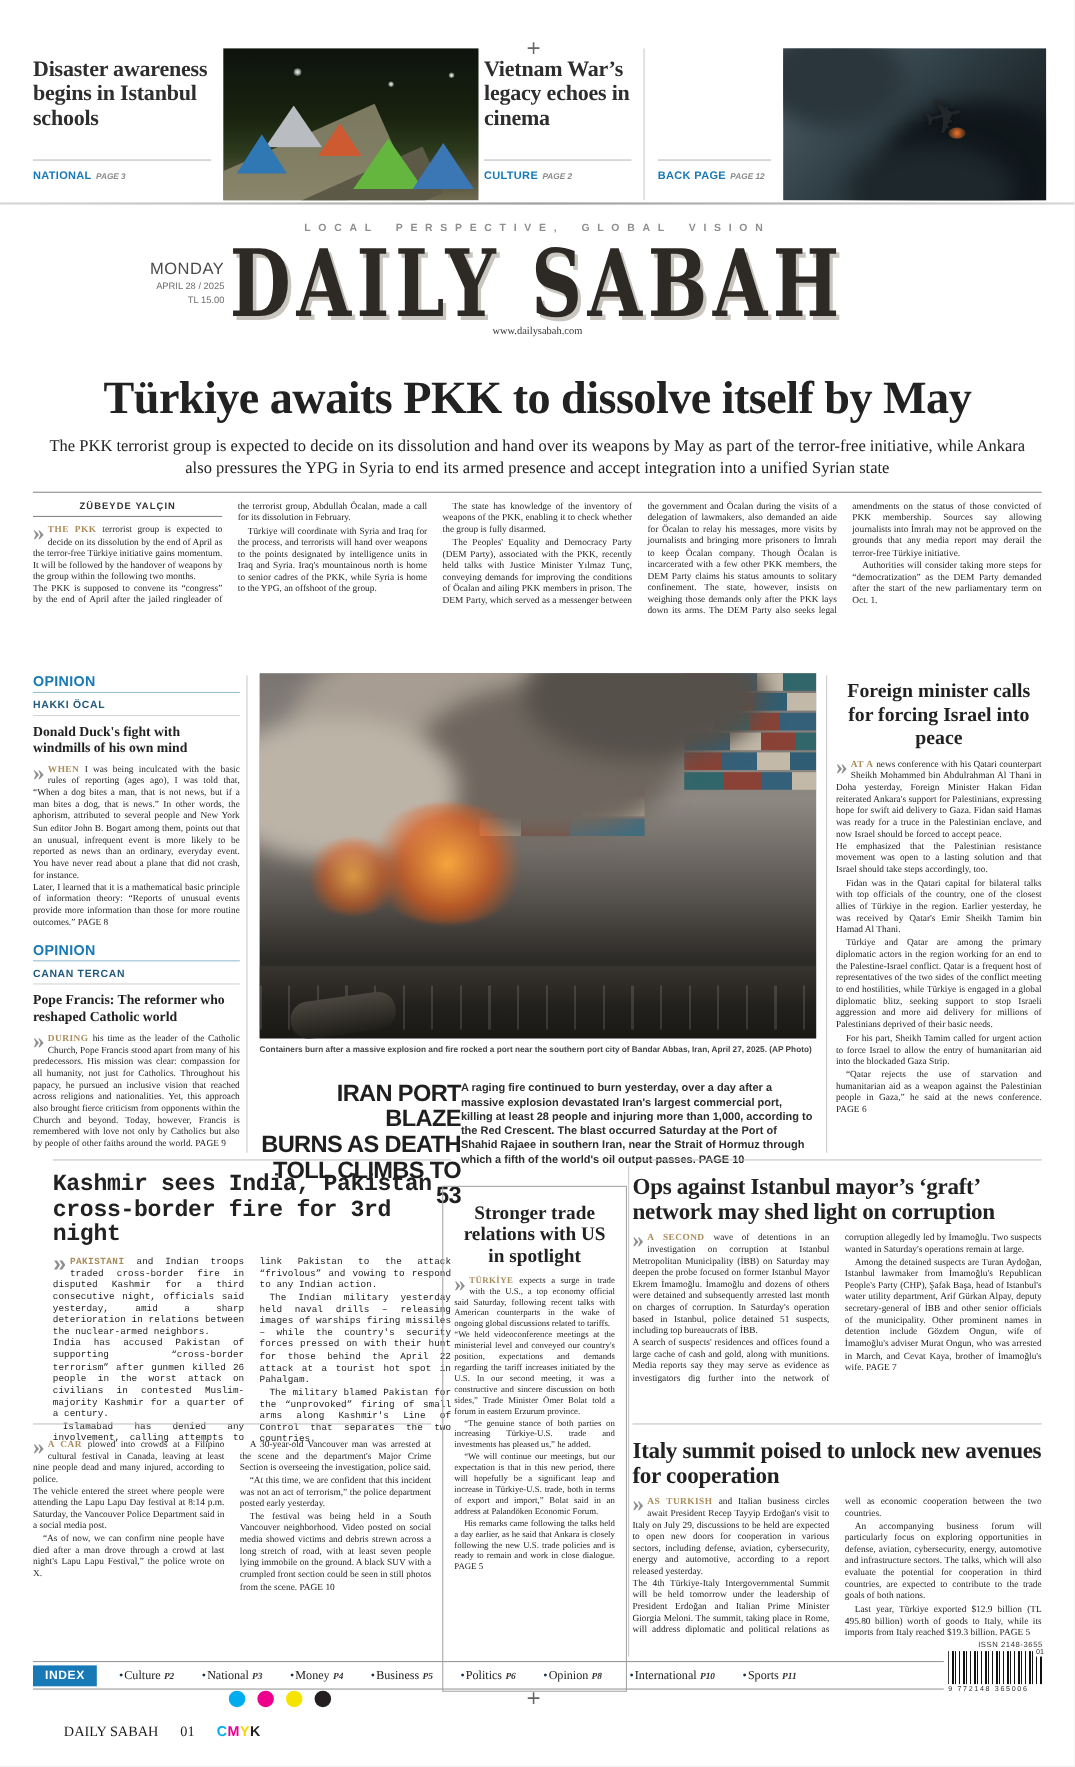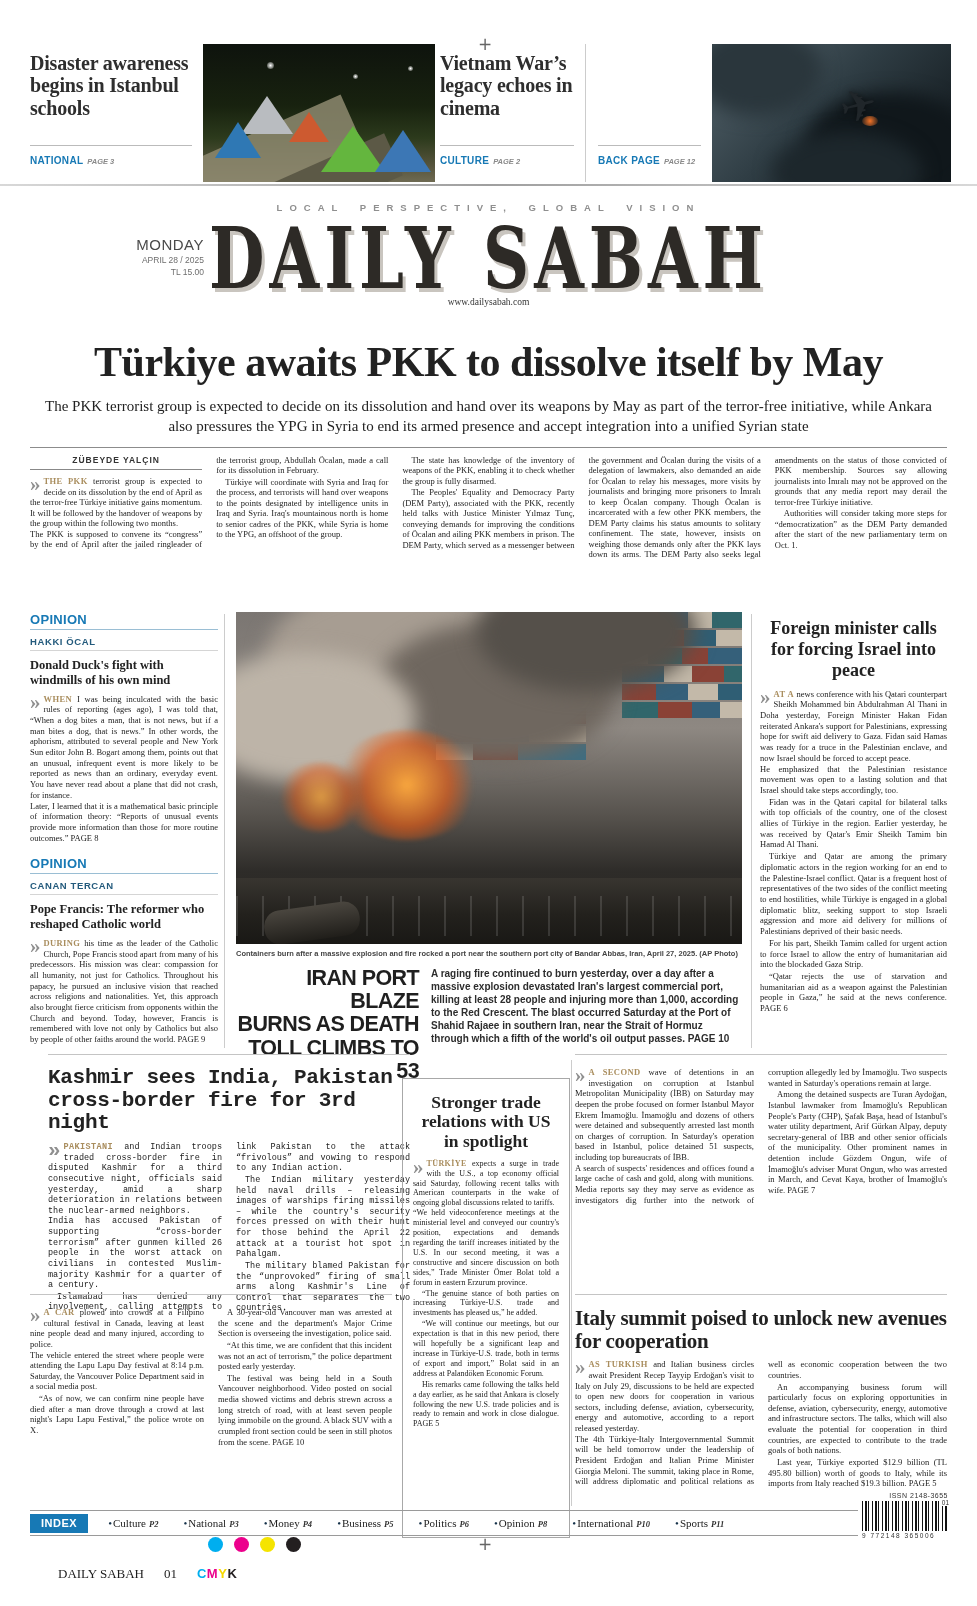--- a/index.html
+++ b/index.html
@@ -74,21 +74,21 @@
   .smoke{position:absolute;border-radius:50%;filter:blur(10px);}
   .fireglow{position:absolute;border-radius:50%;background:radial-gradient(circle,rgba(255,170,60,.95) 0%,rgba(230,90,20,.65) 45%,rgba(230,90,20,0) 72%);filter:blur(2px);}
   .containers{position:absolute;}
   .crow{height:16px;margin-bottom:2px;}
   .ground{position:absolute;left:0;right:0;bottom:0;height:66px;
           background:linear-gradient(180deg,#383530,#23211d 55%,#191815);}
   .streaks{position:absolute;left:0;right:0;bottom:8px;height:40px;opacity:.25;
            background:repeating-linear-gradient(90deg,rgba(255,255,255,.5) 0 2px,rgba(255,255,255,0) 2px 26px);}
   .pipe{position:absolute;left:28px;bottom:4px;width:96px;height:34px;border-radius:16px;background:linear-gradient(180deg,#4a463f,#201e1a);transform:rotate(-8deg);}
   .caption{font-family:"Liberation Sans",sans-serif;font-weight:bold;font-size:7.5px;color:#444;margin-top:5px;}
-  .iranrow{display:grid;grid-template-columns:183px 1fr;column-gap:12px;margin-top:9px;}
+  .iranrow{display:grid;grid-template-columns:183px 1fr;margin-top:25px;}
   .iranhead{font-family:"Liberation Sans",sans-serif;font-weight:bold;font-size:21.5px;line-height:1.08;
             letter-spacing:-0.6px;color:#1f1f1f;text-align:right;}
   .iransummary{font-family:"Liberation Sans",sans-serif;font-weight:bold;font-size:10px;line-height:1.3;color:#2d2d2d;}
   
   .rightcol{left:760px;top:612px;width:187px;}
   .israelhead{font-size:18px;line-height:1.16;font-weight:600;text-align:center;margin:6px 0 8px;color:#222;}
   .rc-body{font-size:8.5px;line-height:1.26;overflow:hidden;}
   
   .story h2{margin:0 0 7px;font-size:21px;line-height:1.08;font-weight:600;letter-spacing:-0.3px;color:#222;}
   .twocol{column-count:2;column-gap:14px;font-size:8.5px;line-height:1.25;overflow:hidden;}
@@ -298,20 +298,21 @@
       <div>
           <p class="para">“We held videoconference meetings at the ministerial level and conveyed our country's position, expectations and demands regarding the tariff increases initiated by the U.S. In our second meeting, it was a constructive and sincere discussion on both sides,” Trade Minister Ömer Bolat told a forum in eastern Erzurum province.</p>
           <p class="para">“The genuine stance of both parties on increasing Türkiye-U.S. trade and investments has pleased us,” he added.</p>
           <p class="para">“We will continue our meetings, but our expectation is that in this new period, there will hopefully be a significant leap and increase in Türkiye-U.S. trade, both in terms of export and import,” Bolat said in an address at Palandöken Economic Forum.</p>
           <p class="para">His remarks came following the talks held a day earlier, as he said that Ankara is closely following the new U.S. trade policies and is ready to remain and work in close dialogue. PAGE 5</p>
         </div>
     </div>
   </div>
 
   <div class="abs story ops">
+    <h2>Ops against Istanbul mayor’s ‘graft’ network may shed light on corruption</h2>
     <div class="twocol jus">
       <p class="para"><span class="chev"></span><span class="leadin">A SECOND</span><span>wave of detentions in an investigation on corruption at Istanbul Metropolitan Municipality (İBB) on Saturday may deepen the probe focused on former Istanbul Mayor Ekrem İmamoğlu. İmamoğlu and dozens of others were detained and subsequently arrested last month on charges of corruption. In Saturday's operation based in Istanbul, police detained 51 suspects, including top bureaucrats of İBB.</span></p>
       <div>
           <p class="para">A search of suspects' residences and offices found a large cache of cash and gold, along with munitions. Media reports say they may serve as evidence as investigators dig further into the network of corruption allegedly led by İmamoğlu. Two suspects wanted in Saturday's operations remain at large.</p>
           <p class="para">Among the detained suspects are Turan Aydoğan, Istanbul lawmaker from İmamoğlu's Republican People's Party (CHP), Şafak Başa, head of Istanbul's water utility department, Arif Gürkan Alpay, deputy secretary-general of İBB and other senior officials of the municipality. Other prominent names in detention include Gözdem Ongun, wife of İmamoğlu's adviser Murat Ongun, who was arrested in March, and Cevat Kaya, brother of İmamoğlu's wife. PAGE 7</p>
         </div>
     </div>
   </div>
 
   <div class="abs story vancouver">

